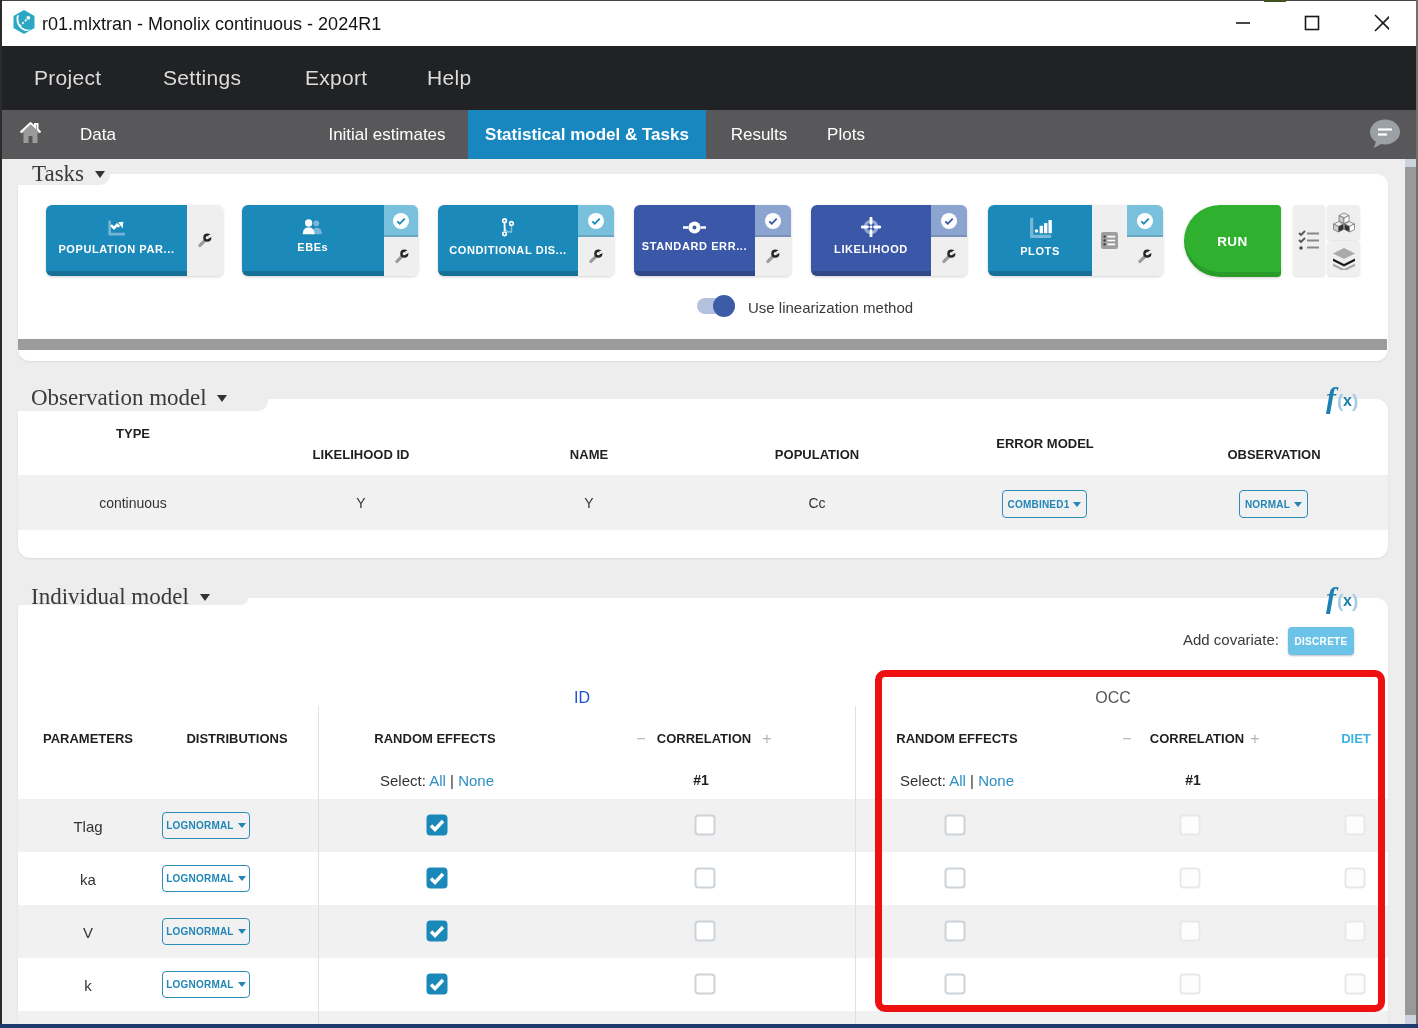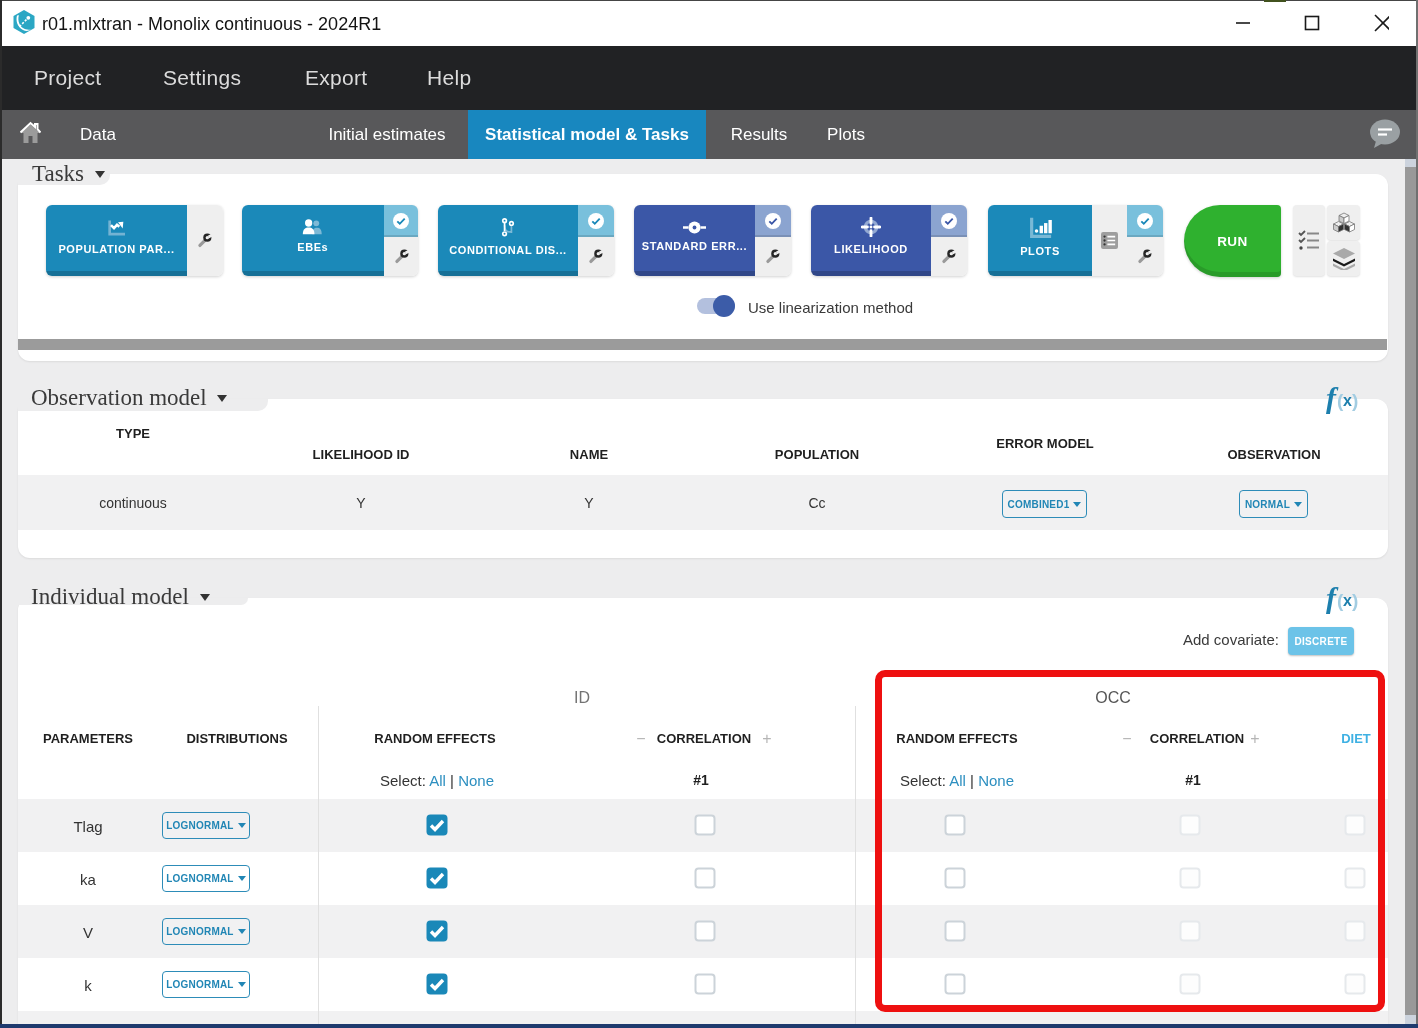--- a/index.html
+++ b/index.html
@@ -363,21 +363,21 @@
 <svg class="abs" style="left:1326px;top:583px" width="40" height="32" viewBox="0 0 40 32">
   <text x="0" y="25" font-family="Liberation Serif,serif" font-style="italic" font-weight="bold" font-size="30" fill="#1d7fad">f</text>
   <text x="11" y="24" font-family="Liberation Sans,sans-serif" font-weight="bold" font-size="19" fill="#a3cde2">(</text>
   <text x="17" y="23" font-family="Liberation Sans,sans-serif" font-weight="bold" font-size="16" fill="#1d7fad">x</text>
   <text x="26" y="24" font-family="Liberation Sans,sans-serif" font-weight="bold" font-size="19" fill="#a3cde2">)</text>
 </svg>
 
 <div class="abs" style="left:1183px;top:631px;font-size:15px;color:#3a3a3a">Add covariate:</div>
 <div class="abs" style="left:1288px;top:627px;width:66px;height:28px;background:#6cc3e8;border-radius:4px;color:#fff;font-weight:bold;font-size:10px;display:flex;align-items:center;justify-content:center;box-shadow:0 1px 2px rgba(0,0,0,0.25);letter-spacing:0.3px">DISCRETE</div>
 
-<div class="abs" style="left:582px;top:689px;font-size:16px;color:#737373;transform:translateX(-50%)">ID</div>
+<div class="abs" style="left:582px;top:689px;font-size:16px;color:#1d4ed8;transform:translateX(-50%)">ID</div>
 <div class="abs" style="left:1113px;top:689px;font-size:16px;color:#555;transform:translateX(-50%)">OCC</div>
 
 <div class="vline" style="left:318px;top:706px;height:322px"></div>
 <div class="vline" style="left:855px;top:706px;height:322px"></div>
 
 <div class="th" style="left:88px;top:731px">PARAMETERS</div>
 <div class="th" style="left:237px;top:731px">DISTRIBUTIONS</div>
 <div class="th" style="left:435px;top:731px">RANDOM EFFECTS</div>
 <div class="th" style="left:641px;top:730px;color:#b5b5b5;font-size:16px;font-weight:normal">−</div>
 <div class="th" style="left:704px;top:731px">CORRELATION</div>

